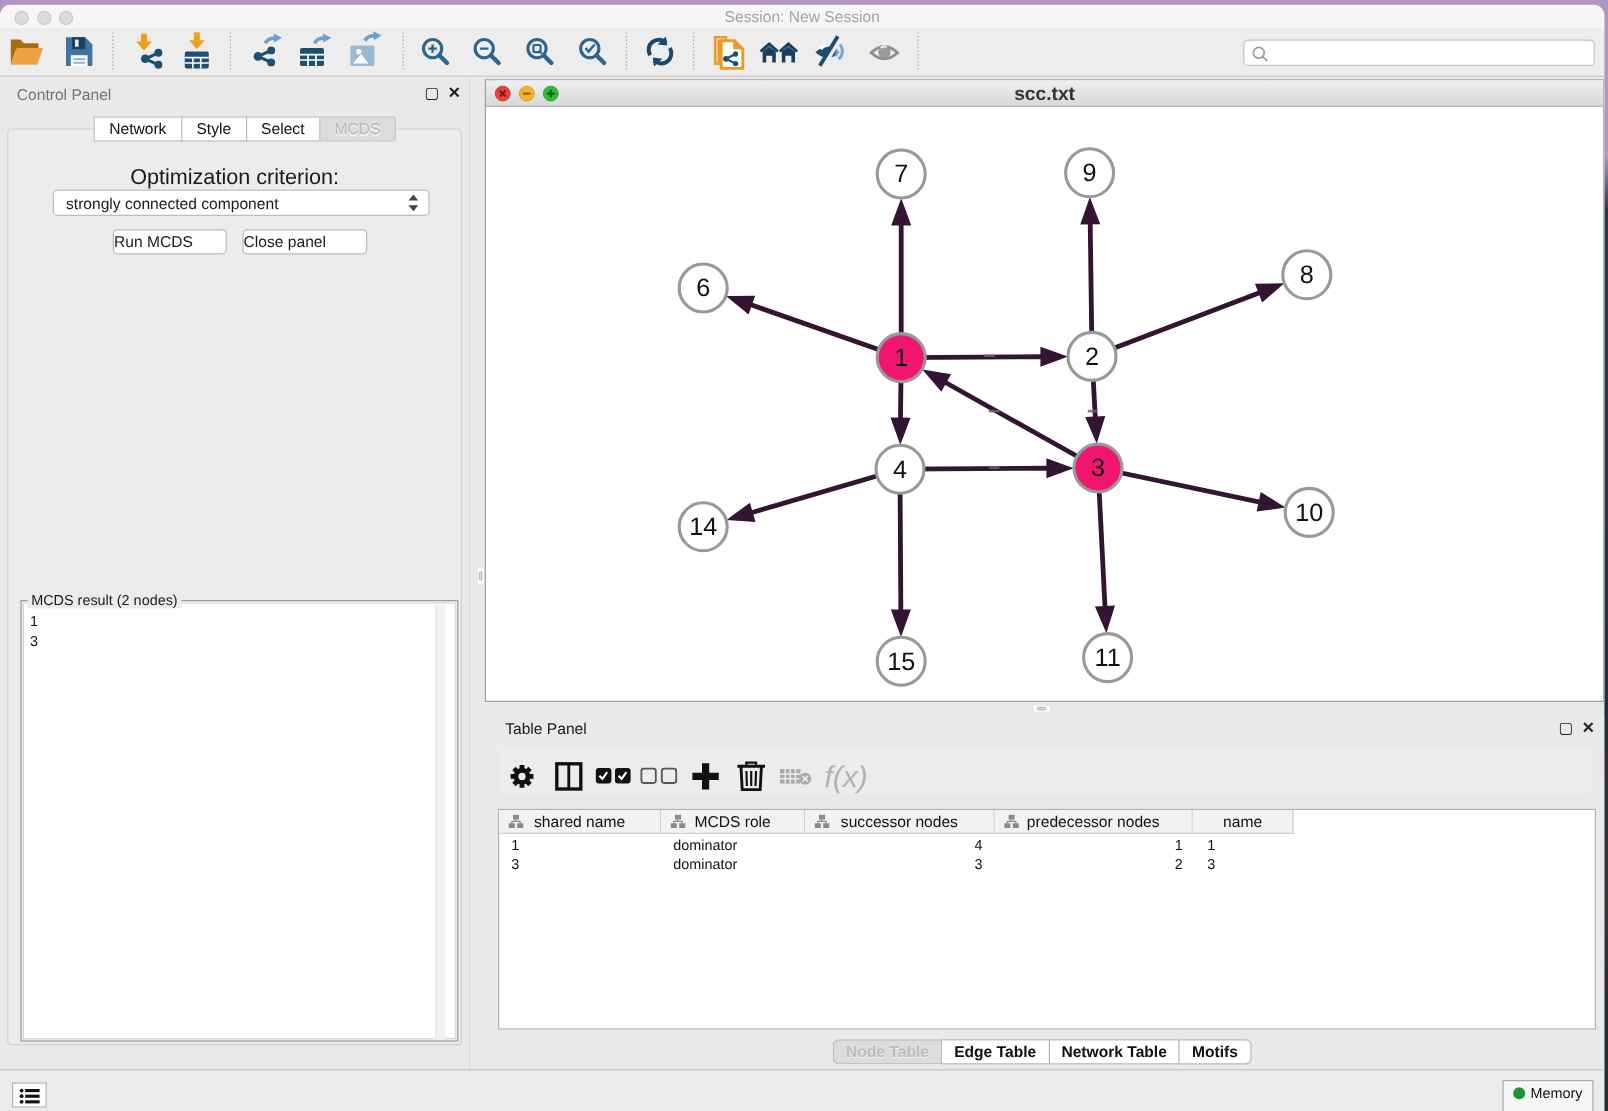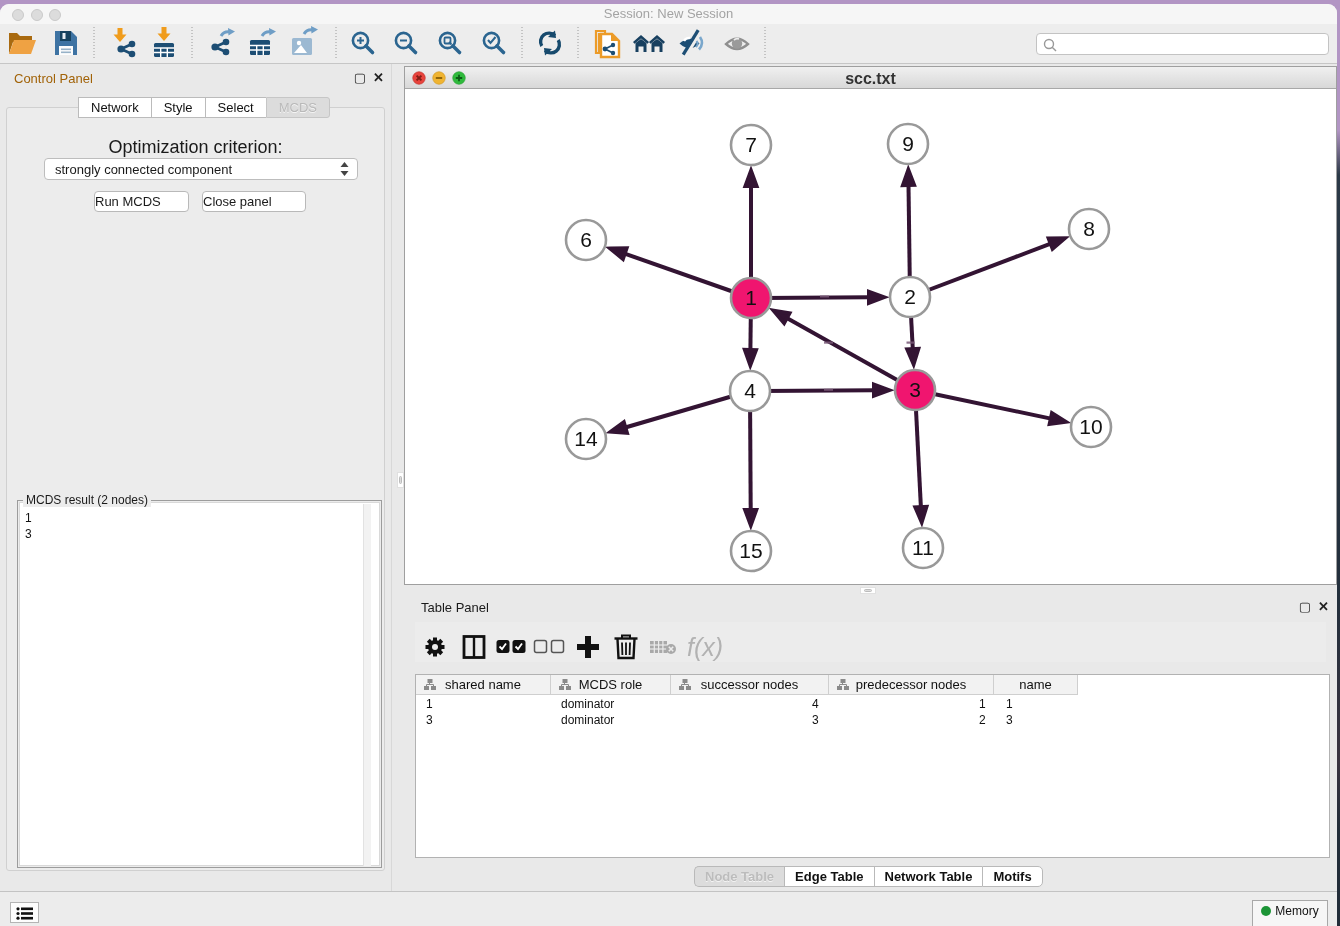--- a/index.html
+++ b/index.html
@@ -18,21 +18,21 @@
   background:#dcdcdc; border:1px solid #c9c9c9; }
 #titletext { position:absolute; top:2px; left:0; width:100%; text-align:center;
   font-size:13px; color:#a3a3a3; }
 
 #toolbar { position:absolute; left:0; top:20px; width:100%; height:40px;
   background:#ededed; border-bottom:1px solid #c6c6c6; }
 #search { position:absolute; right:8px; top:9px; width:293px; height:22px;
   background:#fff; border:1px solid #c3c3c3; border-radius:4px; }
 
 #cpanel { position:absolute; left:0; top:60px; width:392px; height:827px; background:#e9e9e9; border-right:1px solid #d8d8d8; }
-#cphead { position:absolute; left:14px; top:7px; font-size:13px; color:#a16207; }
+#cphead { position:absolute; left:14px; top:7px; font-size:13px; color:#737373; }
 .panico { position:absolute; font-size:13px; color:#222; font-weight:bold; }
 #cptabs { position:absolute; left:78px; top:33px; height:21px; font-size:13px; }
 .tab { float:left; height:21px; line-height:20px; padding:0 12px; background:#fff;
   border:1px solid #bbb; border-right:none; color:#111; }
 .tab.sel { background:#dcdcdc; color:#b9b9b9; border-color:#c6c6c6; border-right:1px solid #c6c6c6; border-radius:0 3px 3px 0; text-shadow:0 1px 0 #f4f4f4; }
 #cpcontent { position:absolute; left:6px; top:43px; width:379px; height:764px;
   background:#ececec; border:1px solid #d0d0d0; border-radius:3px; }
 #optlabel { position:absolute; left:0; top:73px; width:100%; text-align:center; font-size:18px; color:#1a1a1a; }
 #dropdown { position:absolute; left:44px; top:94px; width:314px; height:22px; background:#fff;
   border:1px solid #bdbdbd; border-radius:4px; font-size:13px; color:#1a1a1a; line-height:21px; padding-left:10px; }

